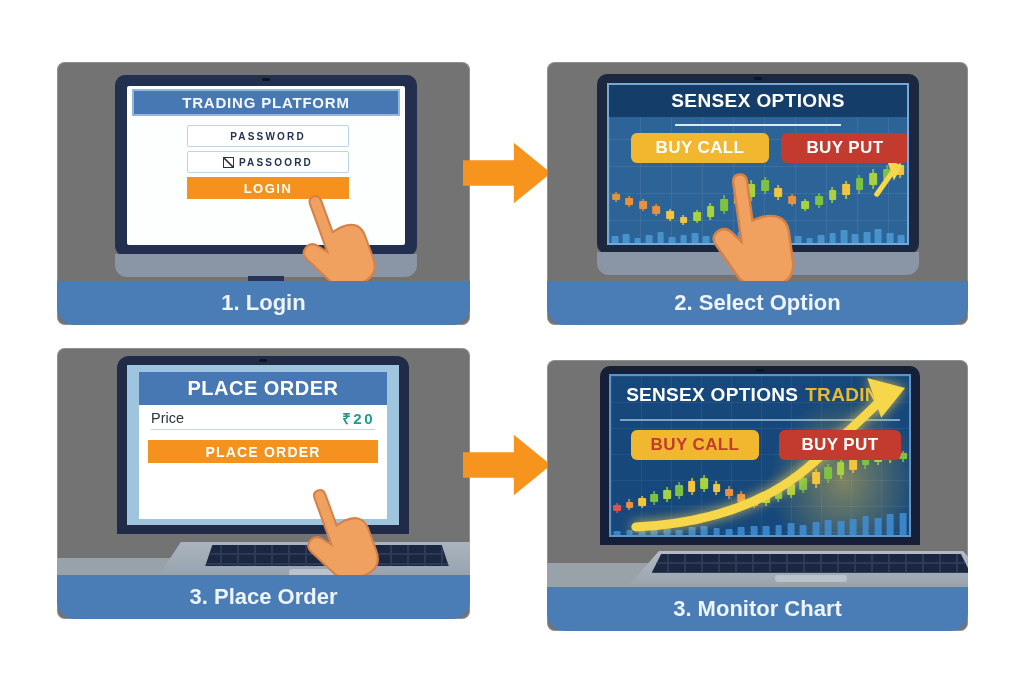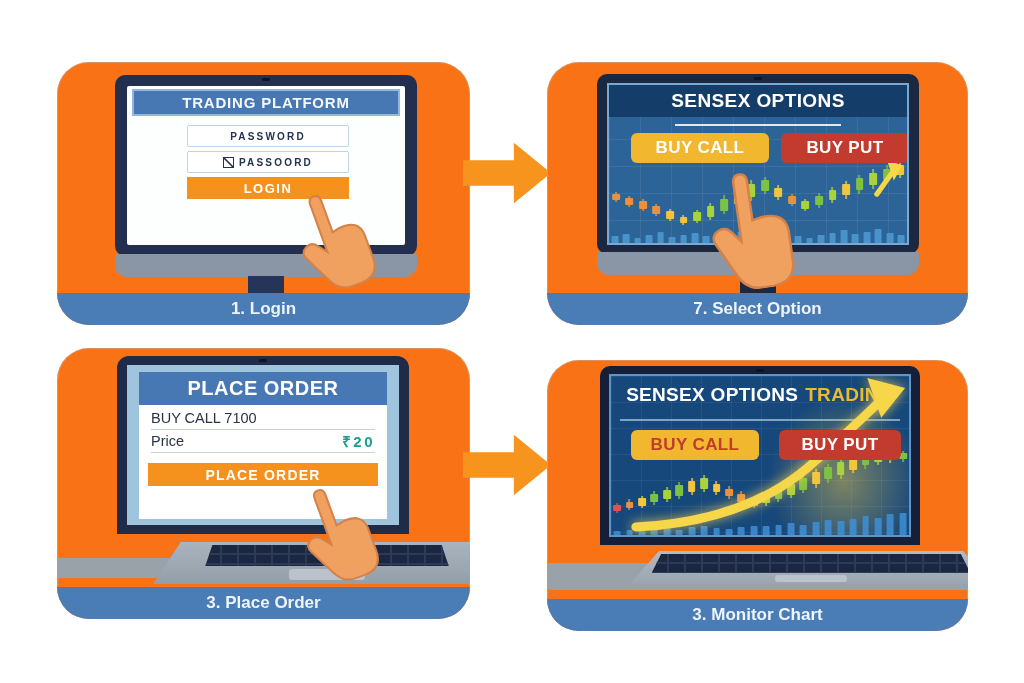--- a/index.html
+++ b/index.html
@@ -1,27 +1,27 @@
 <!DOCTYPE html>
 <html><head>
 <meta charset="utf-8">
 <style>
   html,body{margin:0;padding:0;background:#ffffff}
   .stage{position:relative;width:1024px;height:683px;background:#ffffff;
          font-family:"Liberation Sans",sans-serif;overflow:hidden}
 
   
-  .panel{position:absolute;border-radius:32px;background:#f97316;overflow:hidden;
+  .panel{position:absolute;border-radius:8px;background:#737373;overflow:hidden;
          box-shadow:0 0 0 1px rgba(180,200,220,.35) inset}
   #p1{left:57px;top:62px;width:413px;height:263px}
   #p2{left:547px;top:62px;width:421px;height:263px}
   #p3{left:57px;top:348px;width:413px;height:271px}
   #p4{left:547px;top:360px;width:421px;height:271px}
-  .cap{position:absolute;left:0;right:0;bottom:0;height:32px;display:flex;align-items:center;
-       justify-content:center;color:#edf4fb;font-size:17px;font-weight:700;z-index:6;
+  .cap{position:absolute;left:0;right:0;bottom:0;height:44px;display:flex;align-items:center;
+       justify-content:center;color:#edf4fb;font-size:22px;font-weight:700;z-index:6;
        border-radius:0 0 18px 18px}
 
   
   .flow-arrow{position:absolute;width:88px;height:72px}
   #fa1{left:463px;top:137px} #fa2{left:463px;top:429px}
 
   
   .monitor{position:absolute}
   .bezel{position:absolute;left:0;top:0;right:0;background:#232f4e;border-radius:10px;box-sizing:border-box}
   .cam{position:absolute;top:3px;left:50%;width:8px;height:3px;margin-left:-4px;background:#0c1426;border-radius:2px}
@@ -271,36 +271,32 @@
             <polygon points="20,2 38,8 28,26" style="fill: rgb(246, 215, 74);"></polygon>
           </svg>
         </div>
       </div>
       <div class="chin"></div>
       <div class="neck"></div>
     </div>
     <svg class="hand h2" viewBox="0 0 90 120">
       <path d="M38 10 Q38 2 45 2 Q52 2 52 10 L52 50 L62 48 Q86 46 87 66 L87 96 Q87 118 64 119 L52 119 Q36 119 28 102 L12 70 Q7 61 16 56 Q24 52 30 60 L38 70 Z" fill="#f0a05f" stroke="#d4824a" stroke-width="2.5"></path>
     </svg>
-    <div class="cap" style="background-color: rgb(74, 124, 181);">7. Select Option</div>
+    <div class="cap" style="background-color: rgb(74, 124, 181);">2. Select Option</div>
   </section>
 
   <section class="panel" id="p3">
     <div class="desk"></div>
     <div class="laptop lap3">
       <div class="lbez">
         <div class="cam"></div>
         <div class="scr3">
           <div class="card">
             <div class="card-head" style="background-color: rgb(72, 120, 180);">PLACE ORDER</div>
             <div class="rows">
-              <div class="row">
-                <span>BUY CALL 7100</span>
-                <span class="val"></span>
-              </div>
               <div class="row">
                 <span>Price</span>
                 <span class="val price-val" style="color: rgb(26, 158, 143);">₹20</span>
               </div>
             </div>
             <button class="po-btn" style="background-color: rgb(245, 146, 30);">PLACE ORDER</button>
           </div>
         </div>
       </div>
       <div class="deck">

